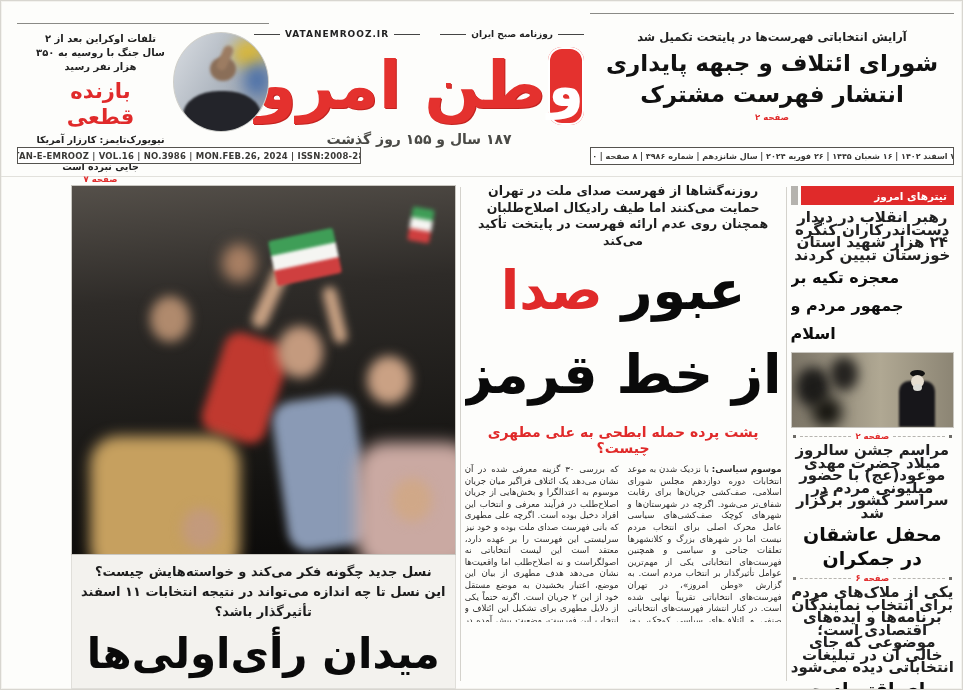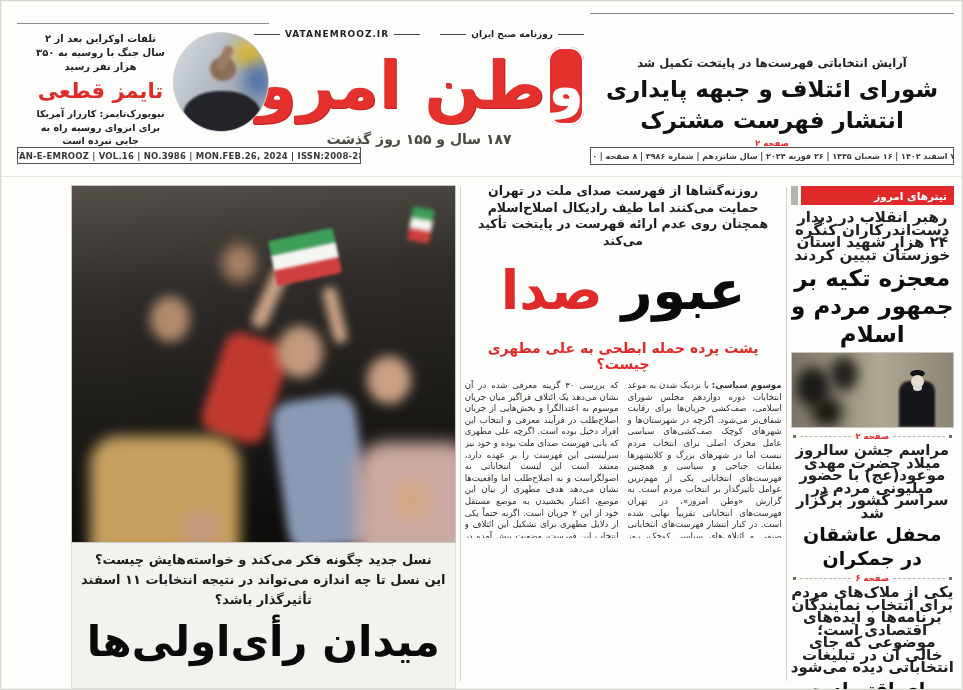--- a/index.html
+++ b/index.html
@@ -8,21 +8,21 @@
   .page {
     position:relative; width:963px; height:690px; margin:0 auto;
     background:#fdfdfb; overflow:hidden; direction:rtl;
     border:1px solid #d8d6d0; box-shadow:inset 0 0 0 1px #f3f2ee;
     color:#222;
   }
   
   .header { position:absolute; top:0; right:0; left:0; height:176px; border-bottom:1px solid #e2e1dc; }
 
   
-  .m-lead { position:absolute; top:12px; right:8px; width:364px; text-align:center; border-top:1px solid #8a8a86; padding-top:42px;}
+  .m-lead { position:absolute; top:12px; right:8px; width:364px; text-align:center; border-top:1px solid #8a8a86; padding-top:16px;}
   .m-lead .kicker { font-size:11.5px; font-weight:bold; color:#222; margin-bottom:4px; }
   .m-lead .hl { font-size:23px; font-weight:bold; color:#111; line-height:31px; letter-spacing:-.5px;}
   .m-lead .pref { margin-top:2px; }
   .datebar {
     position:absolute; top:146px; right:8px; width:364px; height:18px;
     border:1px solid #55534f; font-size:8px; font-weight:bold; color:#3a3936;
     display:flex; align-items:center; justify-content:center; white-space:nowrap; overflow:hidden; background:#fff;
   }
 
   
@@ -74,21 +74,21 @@
   
   .main { position:absolute; top:176px; right:0; left:0; bottom:0; display:flex; align-items:stretch; }
   .vline { width:1px; background:#d4d2cc; margin:10px 4px 8px; }
 
   
   .sidebar { width:164px; margin-right:8px; padding-top:9px; overflow:hidden; }
   .sb-titlebar { display:flex; align-items:stretch; height:19px; margin-bottom:6px; }
   .sb-titlebar .bar { flex:1; background:#e02a2a; color:#fff; font-size:10.5px; font-weight:bold; display:flex; align-items:center; padding:0 7px; }
   .sb-titlebar .accent { width:7px; background:#b5b3ae; margin-right:3px; }
   .sb-kicker { font-size:15px; font-weight:bold; line-height:12.5px; text-align:center; color:#222; margin:3px 0; }
-  .sb-hl-lg { font-size:23px; font-weight:bold; line-height:28px; text-align:center; color:#0d0d0d; letter-spacing:-.5px; margin:2px 0 4px; }
+  .sb-hl-lg { font-size:16px; font-weight:bold; line-height:28px; text-align:left; color:#0d0d0d; letter-spacing:-.5px; margin:2px 0 4px; }
   .sb-hl-md { font-size:19px; font-weight:bold; line-height:24px; text-align:center; color:#0d0d0d; letter-spacing:-.5px; margin:2px 0 3px; }
   .sb-photo { width:100%; height:76px; position:relative; overflow:hidden; border:1px solid #c9c7c1;
     background:linear-gradient(90deg,#7d7668,#b0a893 55%,#8c8574); margin:2px 0 3px; }
   .sb-photo i { position:absolute; display:block; }
   .sb-photo .crowd1 { width:34px; height:40px; left:4px; top:14px; background:#1d1c1a; border-radius:50%; filter:blur(6px); }
   .sb-photo .crowd2 { width:28px; height:34px; left:38px; top:4px; background:#24221f; border-radius:50%; filter:blur(6px); }
   .sb-photo .crowd3 { width:30px; height:30px; left:20px; top:44px; background:#15140f; border-radius:50%; filter:blur(7px); }
   .sb-photo .figure { width:36px; height:46px; right:18px; bottom:0; background:#17161a; border-radius:10px 10px 0 0; filter:blur(1px); }
   .sb-photo .face { width:13px; height:13px; right:29px; top:22px; background:#e6ded0; border-radius:50%; }
   .sb-photo .turban { width:15px; height:7px; right:28px; top:17px; background:#121212; border-radius:50%; }
@@ -124,21 +124,21 @@
   .crowd .arm1 { width:16px; height:66px; left:190px; top:78px; background:#c8a183; border-radius:8px; transform:rotate(24deg); filter:blur(4px);}
   .crowd .arm2 { width:14px; height:58px; left:256px; top:100px; background:#c8a183; border-radius:8px; transform:rotate(-14deg); filter:blur(4px);}
   .crowd .sleeve-red { width:66px; height:104px; left:140px; top:150px; background:#c0392f; border-radius:16px; transform:rotate(18deg); filter:blur(5px);}
   .crowd .sleeve-denim { width:84px; height:150px; left:208px; top:212px; background:#8a9ab5; border-radius:20px; transform:rotate(-8deg); filter:blur(5px);}
   .crowd .coat-tan { width:150px; height:140px; left:18px; top:250px; background:#c6a05f; border-radius:28px; filter:blur(7px);}
   .crowd .hijab-rose { width:120px; height:128px; left:284px; top:256px; background:#caa9a2; border-radius:30px; filter:blur(8px);}
   .crowd .flag1 { width:66px; height:46px; left:200px; top:48px; transform:rotate(-12deg); filter:blur(1.5px);
     background:linear-gradient(180deg,#3f9e57 33%,#f5f5f2 33% 66%,#cf3f3f 66%); border-radius:3px;}
   .crowd .flag2 { width:22px; height:34px; left:338px; top:22px; transform:rotate(10deg); filter:blur(2px);
     background:linear-gradient(180deg,#3f9e57 33%,#f5f5f2 33% 66%,#cf3f3f 66%); border-radius:2px;}
-  .photo-caption { flex:1; background:#f3f2ee; border:1px solid #e0dfda; border-top:none; text-align:center; padding:7px 8px 20px; }
+  .photo-caption { flex:1; background:#f3f2ee; border:1px solid #e0dfda; border-top:none; text-align:center; padding:7px 8px 8px; }
   .photo-caption .q { font-size:13px; font-weight:bold; line-height:20px; color:#1c1c1c; }
   .photo-caption .hl { font-size:42px; font-weight:bold; color:#0a0a0a; letter-spacing:-1px; margin-top:6px; line-height:52px;}
 </style>
 </head>
 <body>
 
 <div class="page">
 
   <header class="header">
 
@@ -176,21 +176,21 @@
       <div class="sec-flex">
         <figure class="sec-photo">
           <i class="blob-y"></i>
           <i class="blob-b"></i>
           <i class="torso"></i>
           <i class="head"></i>
           <i class="hand"></i>
         </figure>
         <div class="sec-text">
           <div class="kicker">تلفات اوکراین بعد از ۲ سال جنگ با روسیه به ۳۵۰ هزار نفر رسید</div>
-          <div class="hl">تایمز قطعی</div>
+          <div class="hl">بازنده قطعی</div>
           <div class="deck">نیویورک‌تایمز: کارزار آمریکا برای انزوای روسیه راه به جایی نبرده است</div>
           <div class="pref center-only">
             <span>صفحه ۷</span>
           </div>
         </div>
       </div>
     </section>
     <div class="issnbar">VATAN-E-EMROOZ | VOL.16 | NO.3986 | MON.FEB.26, 2024 | ISSN:2008-2886</div>
 
   </header>
@@ -243,26 +243,27 @@
           <span class="redsq"></span><span>اولویت‌های اقتصادی مجلس آینده: اصلاح مالیات‌ستانی و اصلاح ناترازی</span>
         </div>
 
       </div>
 
     </aside>
 
     <div class="vline"></div>
 
     <section class="center">
-      <div class="lead-kicker">روزنه‌گشاها از فهرست صدای ملت در تهران حمایت می‌کنند اما طیف رادیکال اصلاح‌اسلام همچنان روی عدم ارائه فهرست در پایتخت تأکید می‌کند</div>
+      <div class="lead-kicker">روزنه‌گشاها از فهرست صدای ملت در تهران حمایت می‌کنند اما طیف رادیکال اصلاح‌طلبان همچنان روی عدم ارائه فهرست در پایتخت تأکید می‌کند</div>
       <div class="lead-hl">
         <div class="l1">
           <span>عبور</span>
           <span class="red">صدا</span>
         </div>
+        <div class="l2">از خط قرمز</div>
       </div>
       <div class="lead-subhead">پشت پرده حمله ابطحی به علی مطهری چیست؟</div>
       <div class="lead-body">
         <div class="col">
           <span class="lede">موسوم سیاسی:</span>
           <span>با نزدیک شدن به موعد انتخابات دوره دوازدهم مجلس شورای اسلامی، صف‌کشی جریان‌ها برای رقابت شفاف‌تر می‌شود. اگرچه در شهرستان‌ها و شهرهای کوچک صف‌کشی‌های سیاسی عامل محرک اصلی برای انتخاب مردم نیست اما در شهرهای بزرگ و کلانشهرها تعلقات جناحی و سیاسی و همچنین فهرست‌های انتخاباتی یکی از مهم‌ترین عوامل تأثیرگذار بر انتخاب مردم است. به گزارش «وطن امروز»، در تهران فهرست‌های انتخاباتی تقریباً نهایی شده است. در کنار انتشار فهرست‌های انتخاباتی صنفی و ائتلاف‌های سیاسی کوچک، روز گذشته ۲ فهرست انتخاباتی مهم از سوی جریان اصولگرا منتشر شد. البته قبل از آن فهرست کاندیداهای جریان «صدای ملت» به سرلیستی علی مطهری هم منتشر شده بود؛ فهرستی</span>
         </div>
         <div class="col">
           <span>که بررسی ۳۰ گزینه معرفی شده در آن نشان می‌دهد یک ائتلاف فراگیر میان جریان موسوم به اعتدالگرا و بخش‌هایی از جریان اصلاح‌طلب در فرآیند معرفی و انتخاب این افراد دخیل بوده است. اگرچه علی مطهری که بانی فهرست صدای ملت بوده و خود نیز سرلیستی این فهرست را بر عهده دارد، معتقد است این لیست انتخاباتی نه اصولگراست و نه اصلاح‌طلب اما واقعیت‌ها نشان می‌دهد هدف مطهری از بیان این موضع، اعتبار بخشیدن به موضع مستقل خود از این ۲ جریان است. اگرنه حتماً یکی از دلایل مطهری برای تشکیل این ائتلاف و انتخاب این فهرست، وضعیت پیش آمده در جریان اصلاح‌طلب و گرایش بخش مهمی از این جریان برای ارائه فهرست انتخاباتی در تهران است.</span>
           

